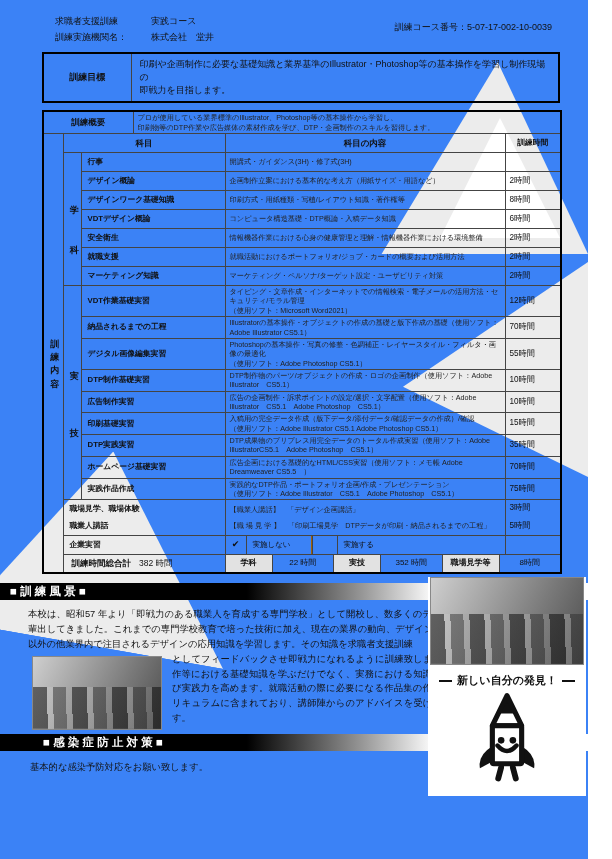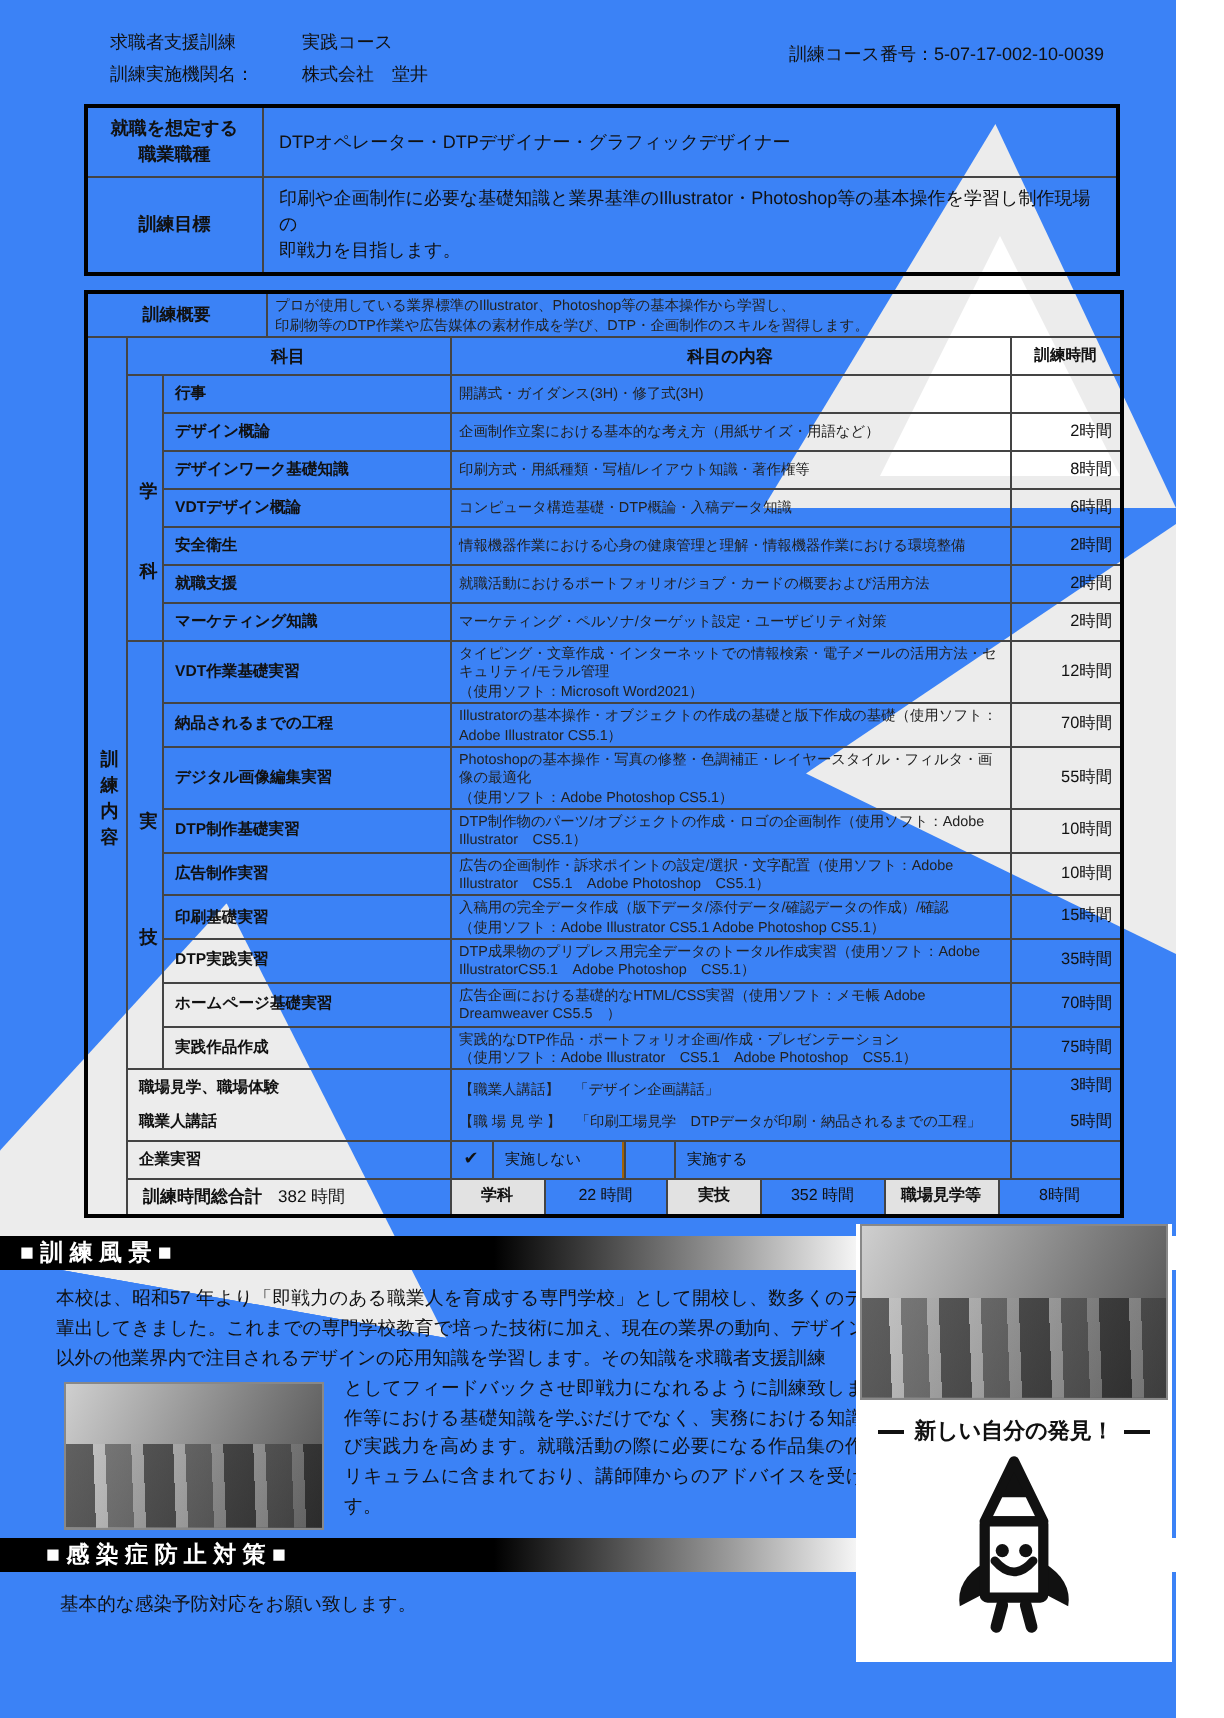--- a/index.html
+++ b/index.html
@@ -14,38 +14,38 @@
   .wm3{top:452px;left:-28px;width:270px;height:195px;clip-path:polygon(46% 0,100% 100%,0 100%);transform:rotate(10deg);}
   
   .top{display:flex;justify-content:space-between;align-items:flex-start;padding:13px 36px 0 55px;}
   .top-grid{display:grid;grid-template-columns:96px auto;font-size:9px;line-height:1.8;}
   .course-no{font-size:9px;margin-top:8px;}
   
   .bar{height:17px;display:flex;align-items:center;color:#fff;font-weight:bold;font-size:11.5px;
        background:linear-gradient(to right,#000 0%,#000 42%,#9a9a9a 62%,#fff 74%,#fff 100%);}
   .bar1{margin-top:7px;padding-left:24px;}
   .bar2{padding-left:10px;}
-  .bar3{padding-left:23px;}
+  .bar3{padding-left:43px;}
   
   table{border-collapse:collapse;table-layout:fixed;width:518px;margin:7px 0 0 42px;background:transparent;}
   td{border:1px solid #444;vertical-align:middle;}
   table{border:2px solid #000;}
   .pre{white-space:pre-line;}
   .b{font-weight:bold;}
   
   .ov td{padding:4px 8px;font-size:9px;}
   .ov .lab{width:88px;text-align:center;font-weight:bold;padding:4px 2px;}
   .ov .title{font-size:19px;font-weight:bold;text-align:center;letter-spacing:1px;padding:5px 0;}
   
   .main td{font-size:7.2px;height:16px;padding:1px 4px;line-height:1.3;}
   .main .lab{text-align:center;font-weight:bold;font-size:8.5px;}
   .main .small{font-size:7.8px;}
   .main .subj{font-weight:bold;font-size:7.8px;padding-left:6px;}
   .main .desc{font-size:7.2px;color:#222;}
-  .main .hrs{text-align:right;font-size:8.2px;margin-top:35px;}
+  .main .hrs{text-align:left;font-size:8.2px;margin-top:35px;}
   .main .sum-lab{text-align:center;font-weight:bold;font-size:8.5px;}
   .vside,.vgroup{text-align:center;padding:0;}
   .vside span,.vgroup span{writing-mode:vertical-rl;text-orientation:upright;display:inline-block;}
   .vside span{font-size:9px;font-weight:bold;letter-spacing:13px;padding-top:13px;}
   .vg-g span{font-size:9px;font-weight:bold;letter-spacing:40px;padding-top:40px;}
   .vg-j span{font-size:9px;font-weight:bold;letter-spacing:58px;padding-top:58px;}
   .mt{margin-top:7px;}
   .nopad{padding:0 !important;}
   .chkrow{display:flex;align-items:stretch;height:100%;min-height:18px;}
   .chk{width:20px;display:flex;align-items:center;justify-content:center;font-size:9px;border-right:1px solid #444;}
@@ -102,25 +102,20 @@
     </div>
 
 
     <table class="ov">
       <colgroup>
           <col style="width:88px">
           <col>
         </colgroup>
       <tbody>
       <tr>
-        <td class="lab pre">就職を想定する
-職業職種</td>
-        <td>DTPオペレーター・DTPデザイナー・グラフィックデザイナー</td>
-      </tr>
-      <tr>
         <td class="lab">訓練目標</td>
         <td class="pre">印刷や企画制作に必要な基礎知識と業界基準のIllustrator・Photoshop等の基本操作を学習し制作現場の
 即戦力を目指します。</td>
       </tr>
     </tbody>
       </table>
 
     <table class="main">
       <colgroup>
         <col style="width:20px">

